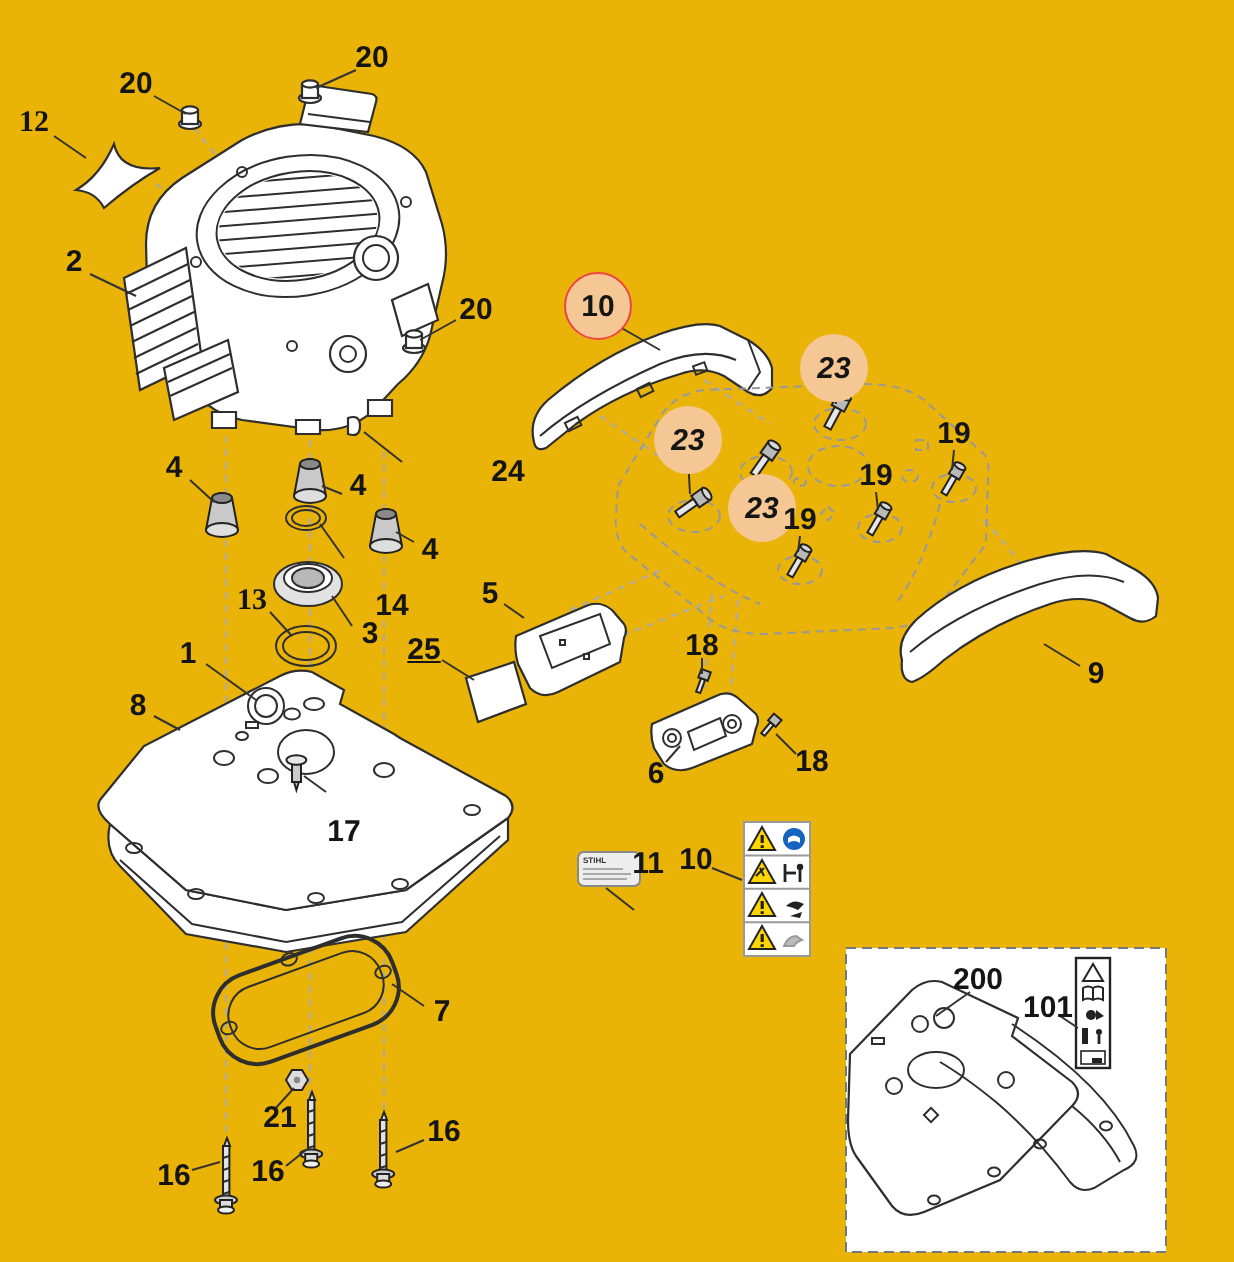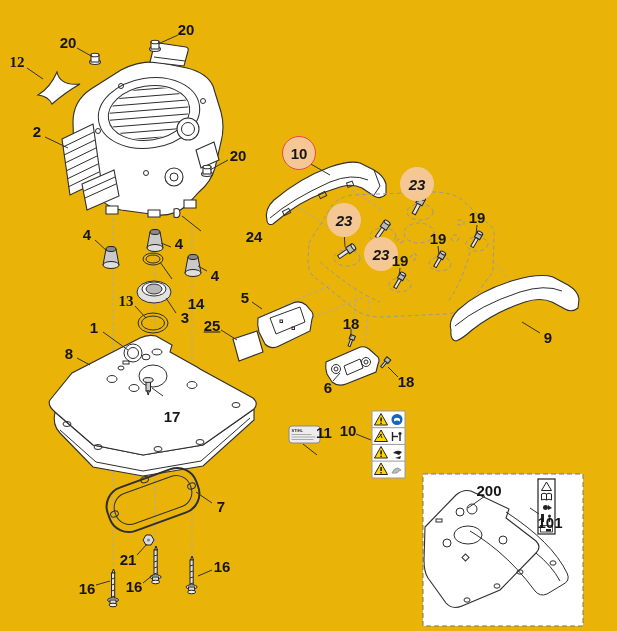--- a/index.html
+++ b/index.html
@@ -455,36 +455,36 @@
       <div class="callout" style="left: 87px; top: 234px;">4</div>
       <div class="callout" style="left: 179px; top: 243px;">4</div>
       <div class="callout" style="left: 215px; top: 275px;">4</div>
       <div class="callout" style="left: 196px; top: 283px; margin-top: 20px;">14</div>
       <div class="callout" style="left: 126px; top: 301px; font-family: Liberation Serif, serif;">13</div>
       <div class="callout" style="left: 185px; top: 317px;">3</div>
       <div class="callout" style="left: 94px; top: 327px;">1</div>
       <div class="callout" style="left: 69px; top: 353px;">8</div>
       <div class="callout" style="left: 172px; top: 400px; margin-top: 16px;">17</div>
       <div class="callout" style="left: 221px; top: 506px;">7</div>
-      <div class="callout" style="left: 128px; top: 559px; text-align: center;">21</div>
+      <div class="callout" style="left: 140px; top: 559px; text-align: center;">21</div>
       <div class="callout" style="left: 87px; top: 588px;">16</div>
       <div class="callout" style="left: 134px; top: 586px;">16</div>
       <div class="callout" style="left: 222px; top: 566px;">16</div>
       <div class="callout hl-ring" style="left: 299px; top: 153px;">10</div>
       <div class="callout hl-solid" style="left: 417px; top: 184px;">23</div>
       <div class="callout" style="left: 477px; top: 217px;">19</div>
       <div class="callout hl-solid" style="left: 344px; top: 220px;">23</div>
       <div class="callout hl-solid" style="left: 381px; top: 254px;">23</div>
       <div class="callout" style="left: 438px; top: 238px;">19</div>
       <div class="callout" style="left: 400px; top: 260px;">19</div>
       <div class="callout" style="left: 548px; top: 337px;">9</div>
       <div class="callout" style="left: 245px; top: 297px;">5</div>
       <div class="callout" style="left: 212px; top: 325px; text-decoration: underline;">25</div>
       <div class="callout" style="left: 351px; top: 323px;">18</div>
       <div class="callout" style="left: 406px; top: 381px;">18</div>
       <div class="callout" style="left: 328px; top: 387px;">6</div>
       <div class="callout" style="left: 348px; top: 430px;">10</div>
       <div class="callout" style="left: 324px; top: 432px;">11</div>
       <div class="callout" style="left: 489px; top: 490px;">200</div>
-      <div class="callout" style="left: 524px; top: 522px; margin-left: 26px;">101</div>
+      <div class="callout" style="left: 524px; top: 504px;">101</div>
     </div>
 
 </div>
 
 </body></html>

